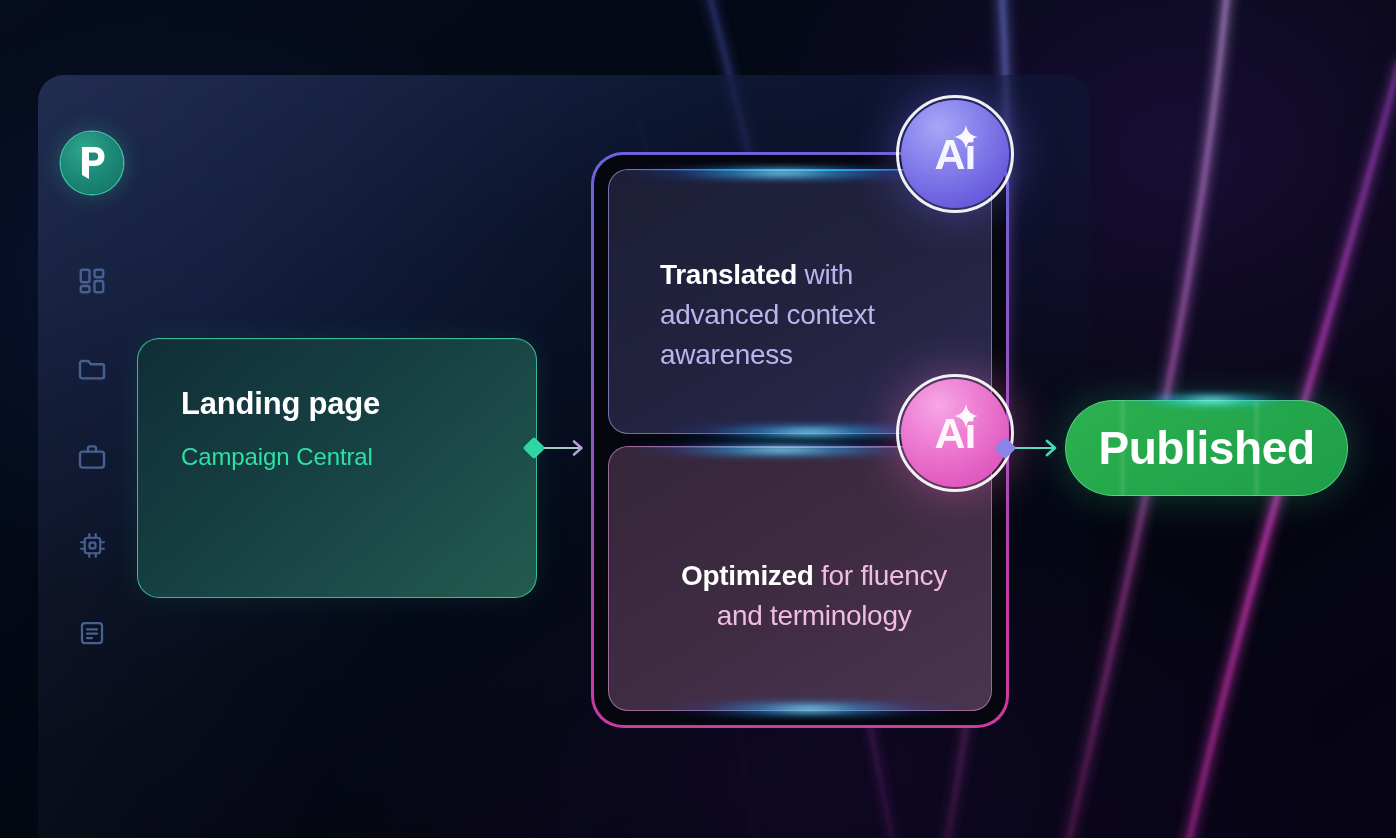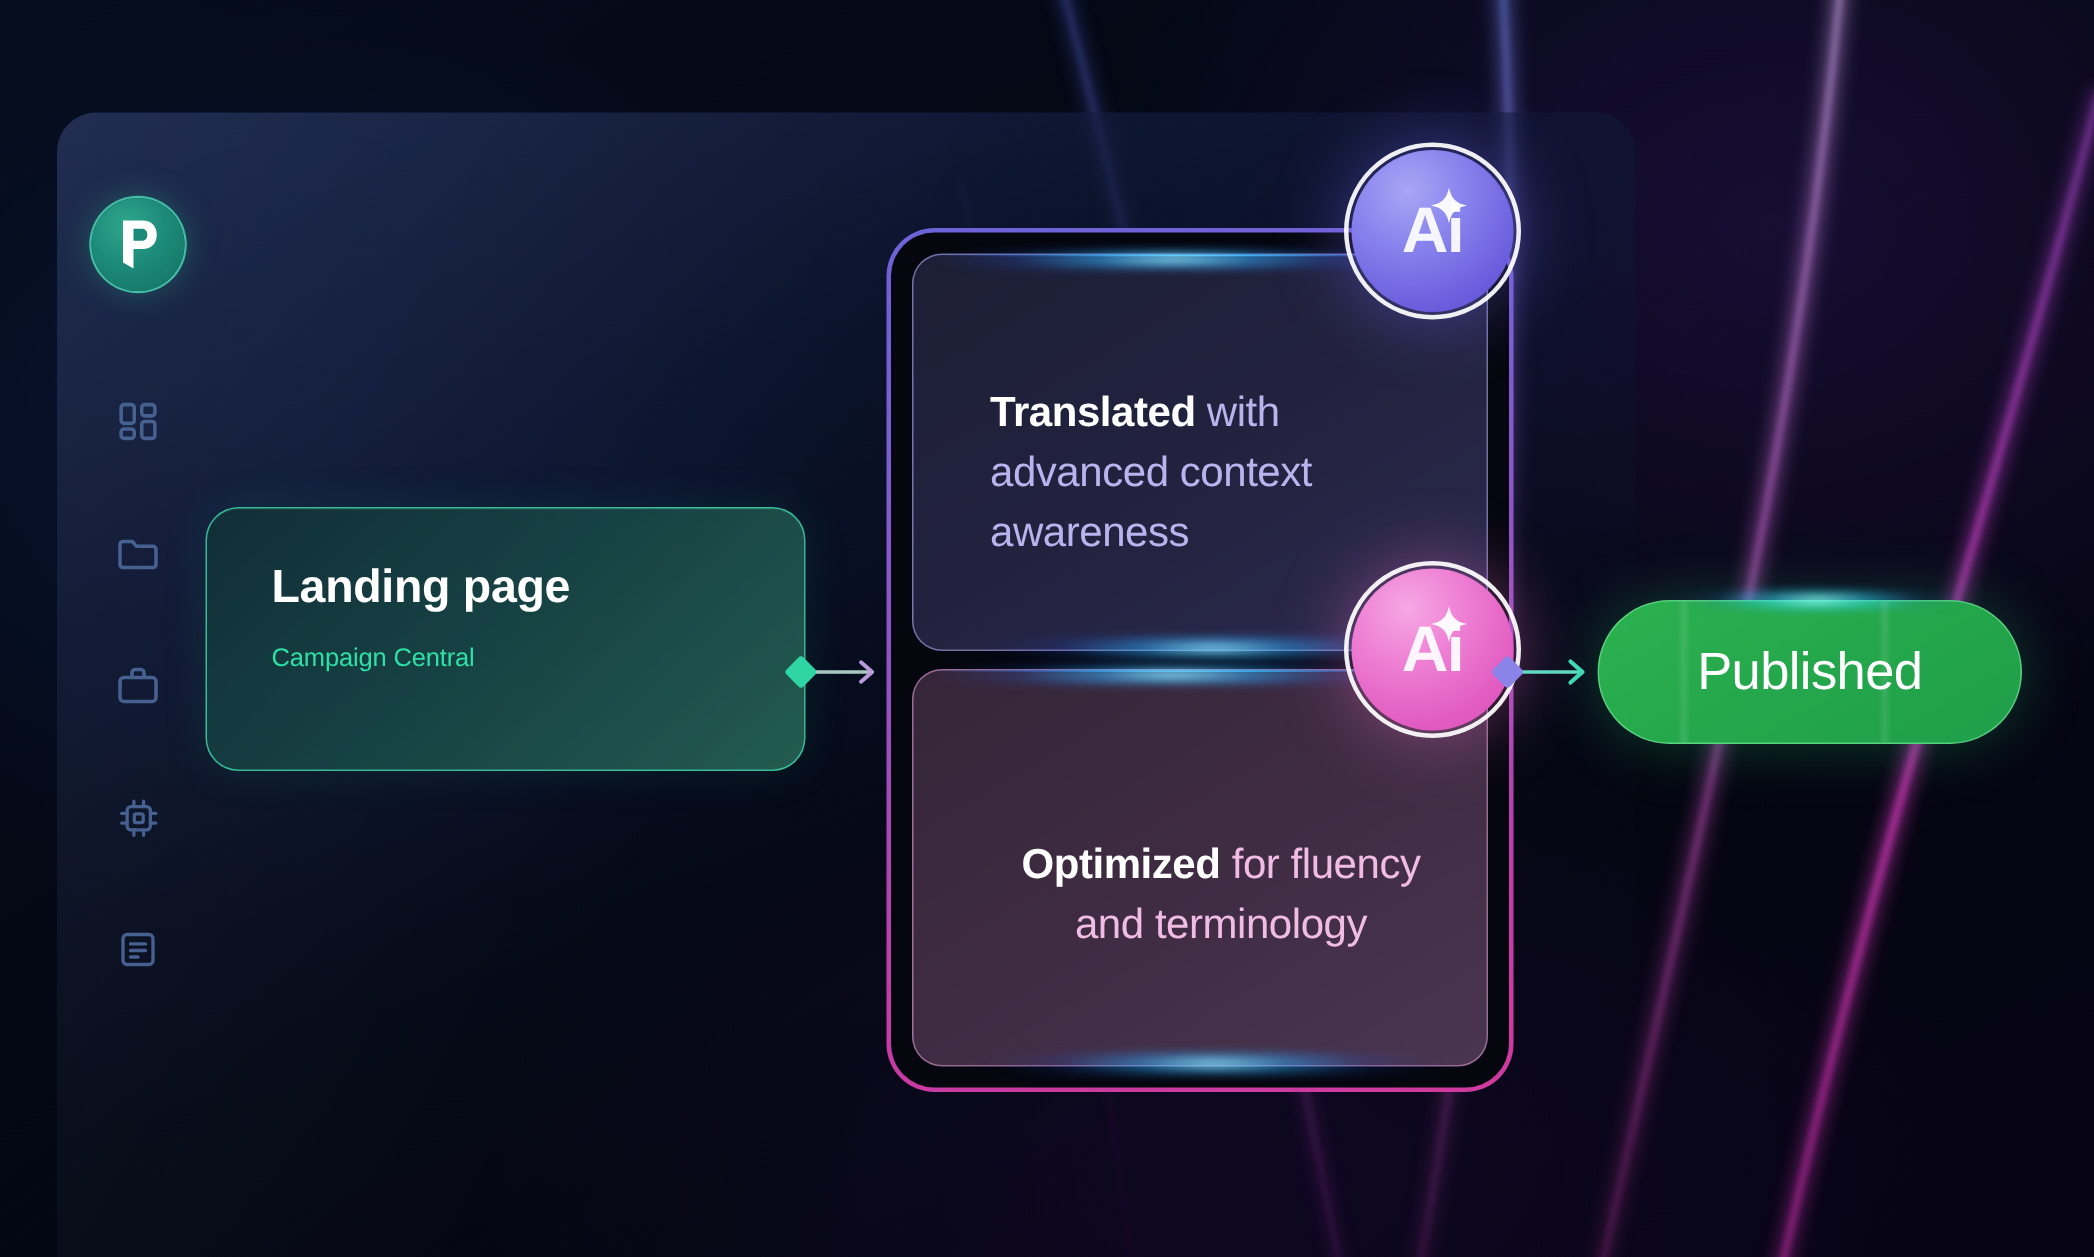--- a/index.html
+++ b/index.html
@@ -72,35 +72,35 @@
     display: flex; align-items: center; justify-content: center;
     margin-bottom: 34px;
     border-radius: 12px;
   }
   .nav-item svg { display: block; }
 
   
   .source-card {
     position: absolute;
     left: 137px; top: 338px;
-    width: 400px; height: 176px;
+    width: 400px; height: 260px;
     border-radius: 22px;
     border: 1.6px solid rgba(64,214,170,0.82);
     background: linear-gradient(138deg, rgba(17,46,54,0.96) 0%, rgba(23,67,68,0.96) 45%, rgba(36,95,83,0.96) 100%);
     box-shadow: 0 0 30px rgba(30,180,140,0.12), inset 0 1px 0 rgba(255,255,255,0.05);
-    padding: 35px 0 0 43px;
+    padding: 48px 0 0 43px;
     z-index: 7;
   }
   .source-title {
     font-size: 31px; font-weight: 700; color: #ffffff;
     letter-spacing: -0.2px; line-height: 1.1;
     margin-bottom: 18px;
   }
   .source-sub {
-    font-size: 17px; color: #2fe0a4; line-height: 1.52;
+    font-size: 24px; color: #2fe0a4; line-height: 1.52;
     letter-spacing: -0.1px;
   }
 
   
   .ai-group {
     position: absolute;
     left: 591px; top: 152px;
     width: 418px; height: 576px;
     border-radius: 32px;
     padding: 3px;
@@ -232,21 +232,21 @@
   }
   .published::before {
     content: "";
     position: absolute;
     left: 6%; right: 6%; top: -8px; height: 14px;
     border-radius: 50%;
     background: radial-gradient(ellipse 46% 100% at 52% 50%, rgba(150,255,235,0.95) 0%, rgba(50,220,255,0.5) 30%, rgba(30,120,230,0.12) 62%, rgba(10,30,120,0) 88%);
     filter: blur(3px);
   }
   .published-label {
-    font-size: 35px; font-weight: 400; color: #ffffff;
+    font-size: 46px; font-weight: 700; color: #ffffff;
     letter-spacing: -0.4px;
     position: relative; z-index: 2;
   }
 
   
   .sheen {
     position: absolute; top: 0; bottom: 0;
     width: 9px;
     background: linear-gradient(90deg, rgba(255,255,255,0) 0%, rgba(255,255,255,0.10) 50%, rgba(255,255,255,0) 100%);
     pointer-events: none;

